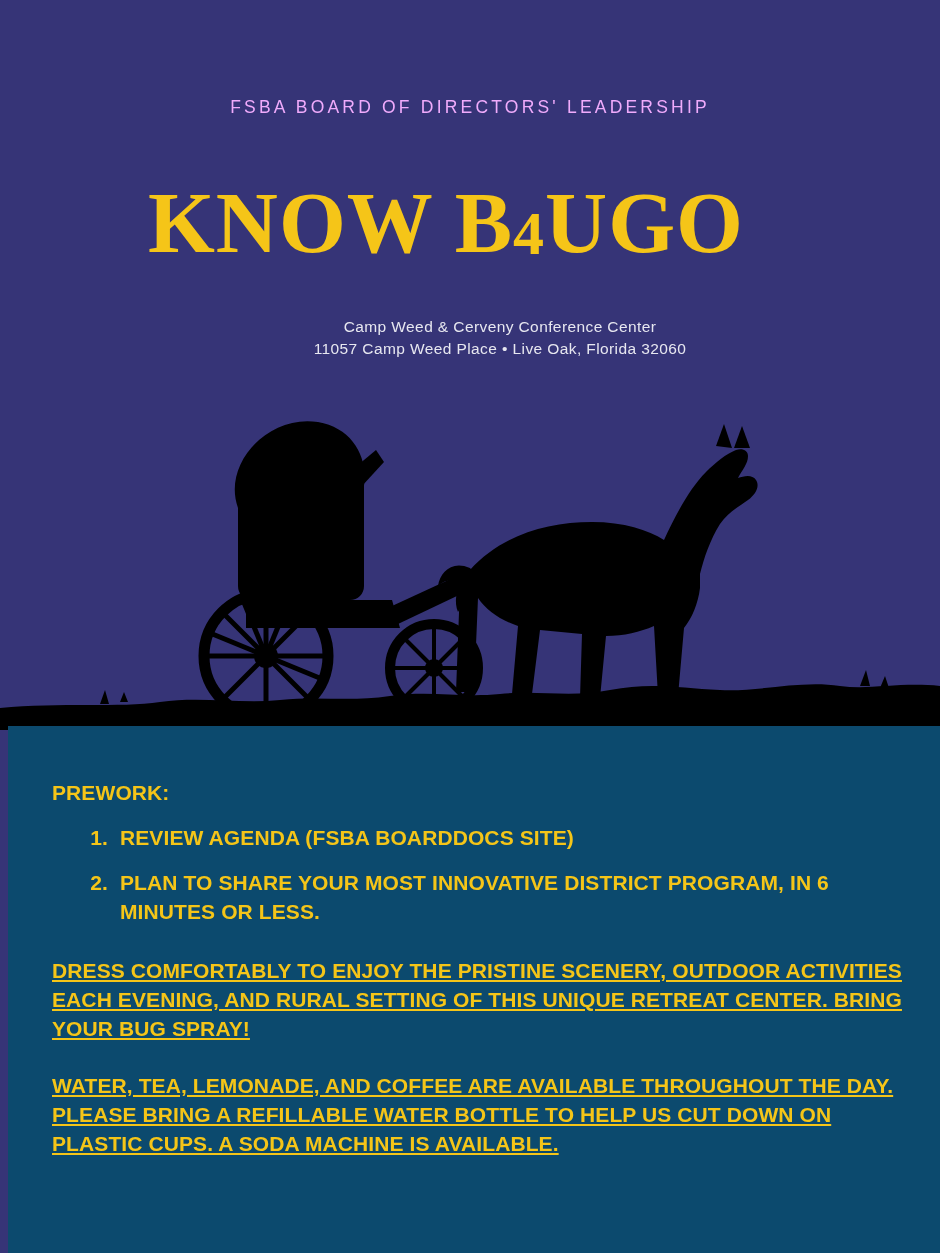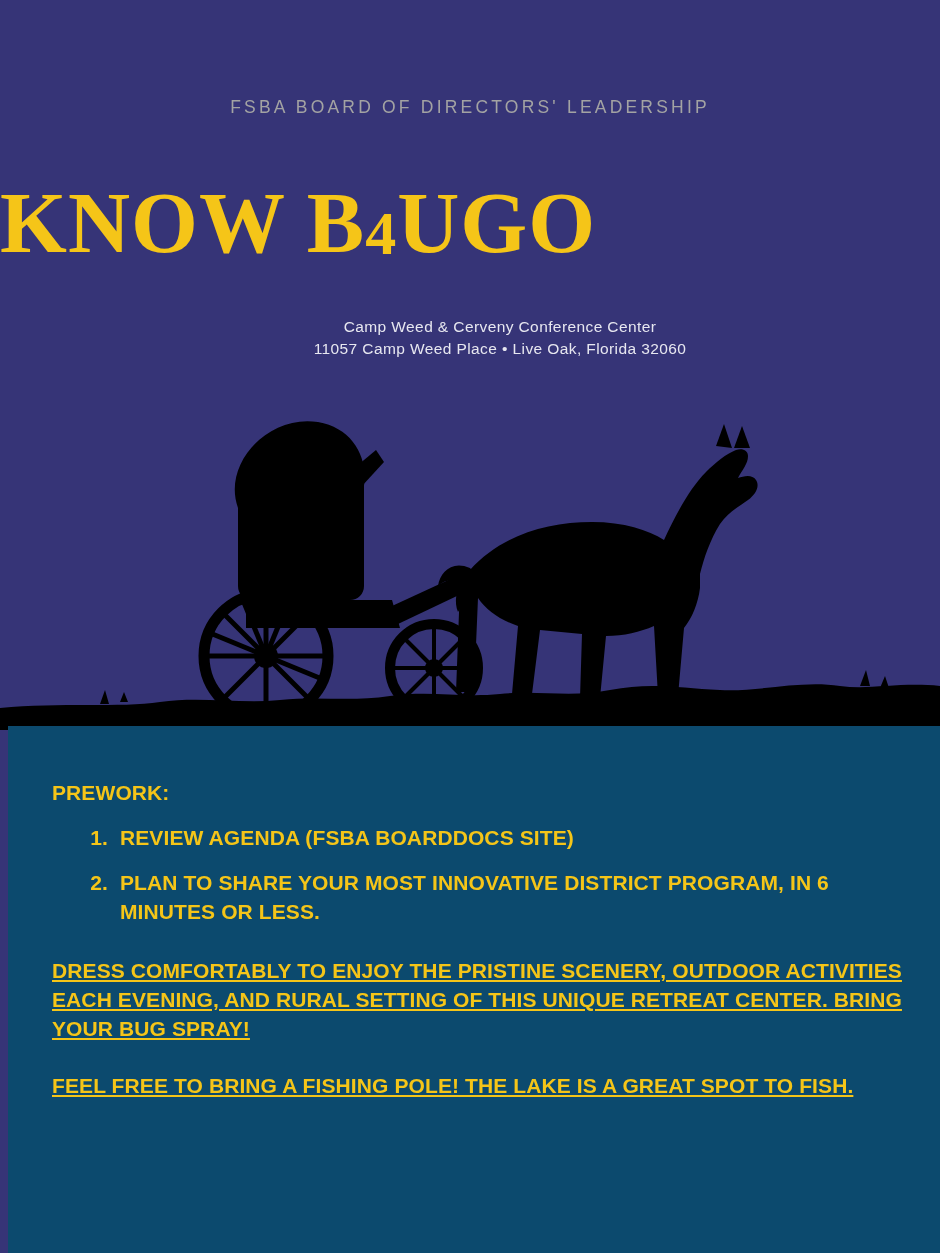--- a/index.html
+++ b/index.html
@@ -30,33 +30,33 @@
     width: 940px;
     height: 730px;
   }
 
   .eyebrow {
     position: absolute;
     top: 92px;
     left: 0;
     width: 940px;
     text-align: center;
-    color: #a3a3a3;
+    color: #f0abfc;
     font-size: 17.5px;
     letter-spacing: 3.2px;
     line-height: 30px;
     font-weight: 400;
   }
 
   .headline {
     position: absolute;
     top: 178px;
     left: 0;
     width: 744px;
-    text-align: left;
+    text-align: right;
     color: #f5c518;
     font-family: "Liberation Serif", serif;
     font-size: 86px;
     font-weight: 700;
     letter-spacing: 1px;
     line-height: 1.05;
   }
   .headline .sub {
     font-size: 62px;
     vertical-align: -2px;
@@ -237,19 +237,19 @@
 
       <div class="prework-title">PREWORK:</div>
 
       <ol class="prework-list">
         <li>REVIEW AGENDA  (FSBA BOARDDOCS SITE)</li>
         <li>PLAN TO SHARE YOUR MOST INNOVATIVE DISTRICT PROGRAM,  IN 6 MINUTES OR LESS.</li>
       </ol>
 
       <div class="para first-para">DRESS COMFORTABLY TO ENJOY THE PRISTINE SCENERY, OUTDOOR ACTIVITIES EACH EVENING, AND RURAL SETTING OF THIS UNIQUE RETREAT CENTER.  BRING YOUR BUG SPRAY!</div>
 
-
-      <div class="para">FEEL FREE TO BRING A FISHING POLE! THE LAKE IS A GREAT SPOT TO FISH.</div>
+      <div class="para">WATER, TEA, LEMONADE, AND COFFEE ARE AVAILABLE THROUGHOUT THE DAY. PLEASE BRING A REFILLABLE WATER BOTTLE TO HELP US CUT DOWN ON PLASTIC CUPS. A SODA MACHINE IS AVAILABLE.</div>
+
 
     </div>
   </div>
 
 </div>
 
 </body></html>

